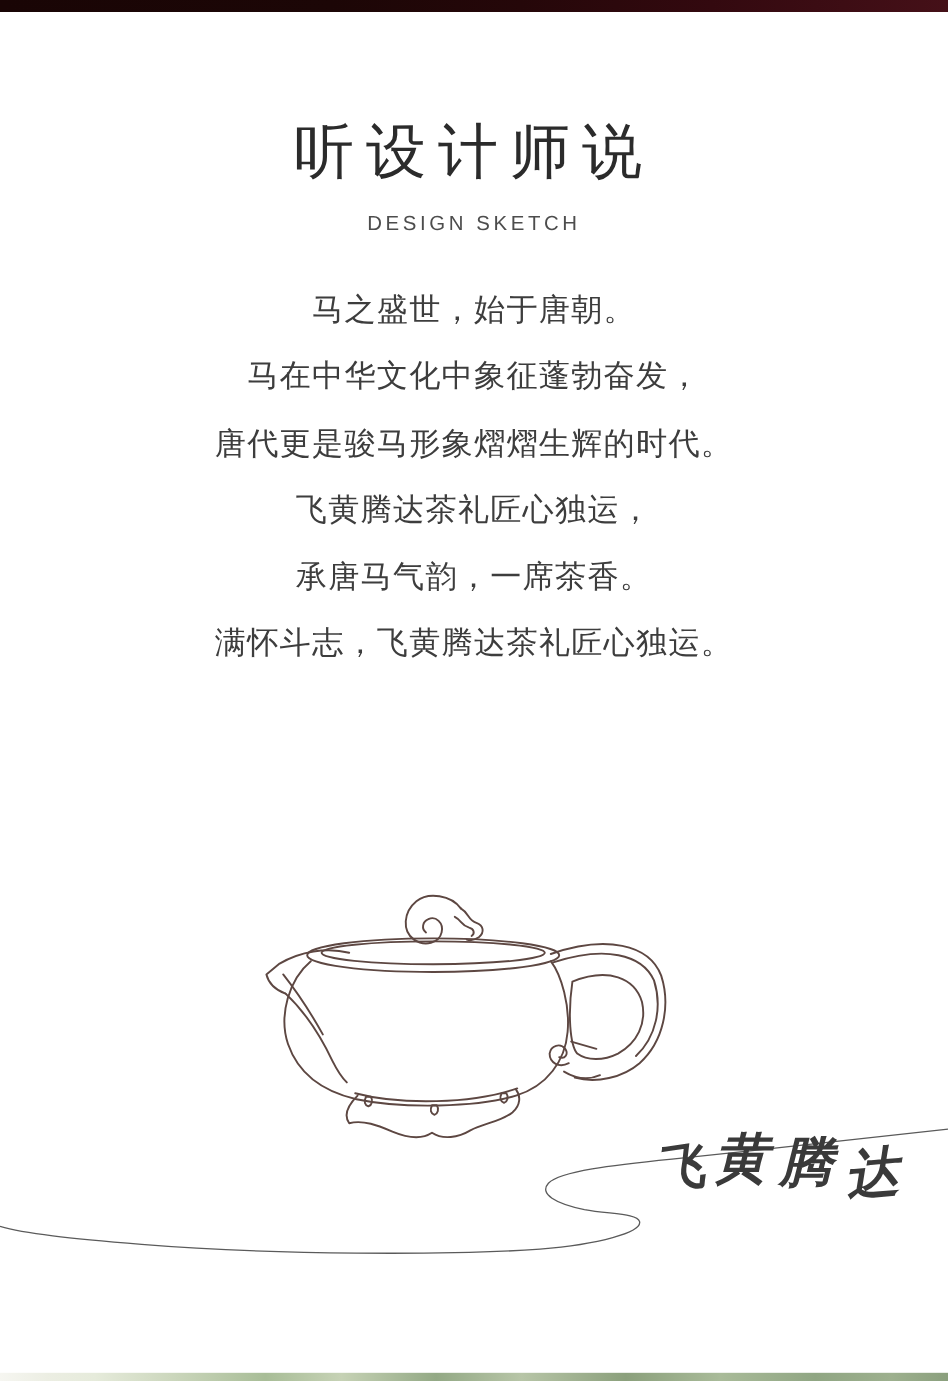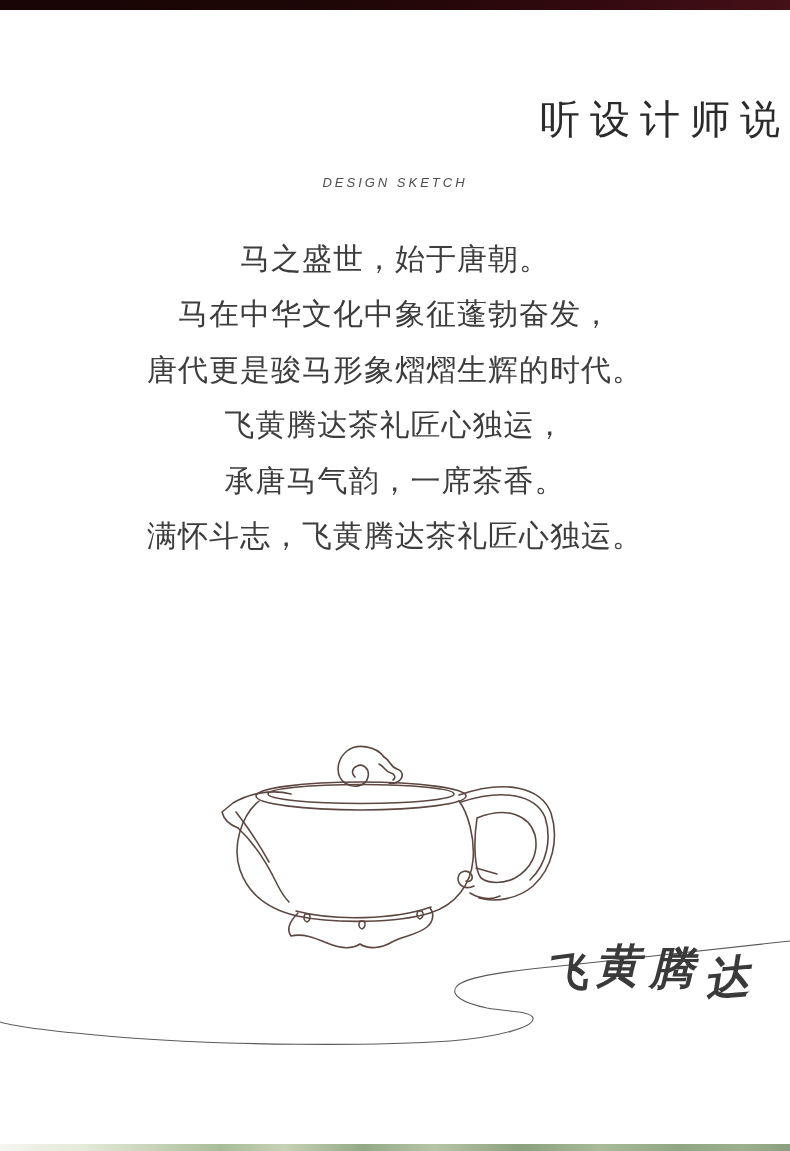--- a/index.html
+++ b/index.html
@@ -12,40 +12,38 @@
     font-family:"Liberation Sans","DejaVu Sans",sans-serif;
   }
   .top-bar{
     position:absolute;top:0;left:0;width:790px;height:10px;
     background:linear-gradient(90deg,#190505 0%,#1c0606 35%,#250709 55%,#33090f 75%,#451018 100%);
   }
   .header{position:absolute;top:96px;left:0;width:790px;text-align:center;}
   .page-title{
     font-family:"Liberation Serif","DejaVu Serif",serif;
     font-weight:300;
-    font-size:40px;
+    font-size:50px;
     letter-spacing:10px;
     color:#2b2b2b;
     line-height:1.2;
     margin:0;
-    text-align:right;
   }
   .page-subtitle{
-    margin-top:31px;
-    font-size:13px;
+    margin-top:21px;
+    font-size:17px;
     letter-spacing:3px;
     color:#4d4d4d;
-    font-style:italic;
   }
   .intro{
     position:absolute;top:231px;left:0;width:790px;text-align:center;
   }
   .intro p{
     margin:0;
-    font-size:30px;
+    font-size:26px;
     font-weight:300;
     letter-spacing:1px;
     line-height:55.4px;
     color:#3d3d3d;
   }
   .art{position:absolute;top:0;left:0;width:790px;height:1151px;}
   .signature{
     position:absolute;left:545px;top:946px;
     display:flex;align-items:flex-start;gap:9px;
     font-family:"DejaVu Serif","Liberation Serif",serif;

